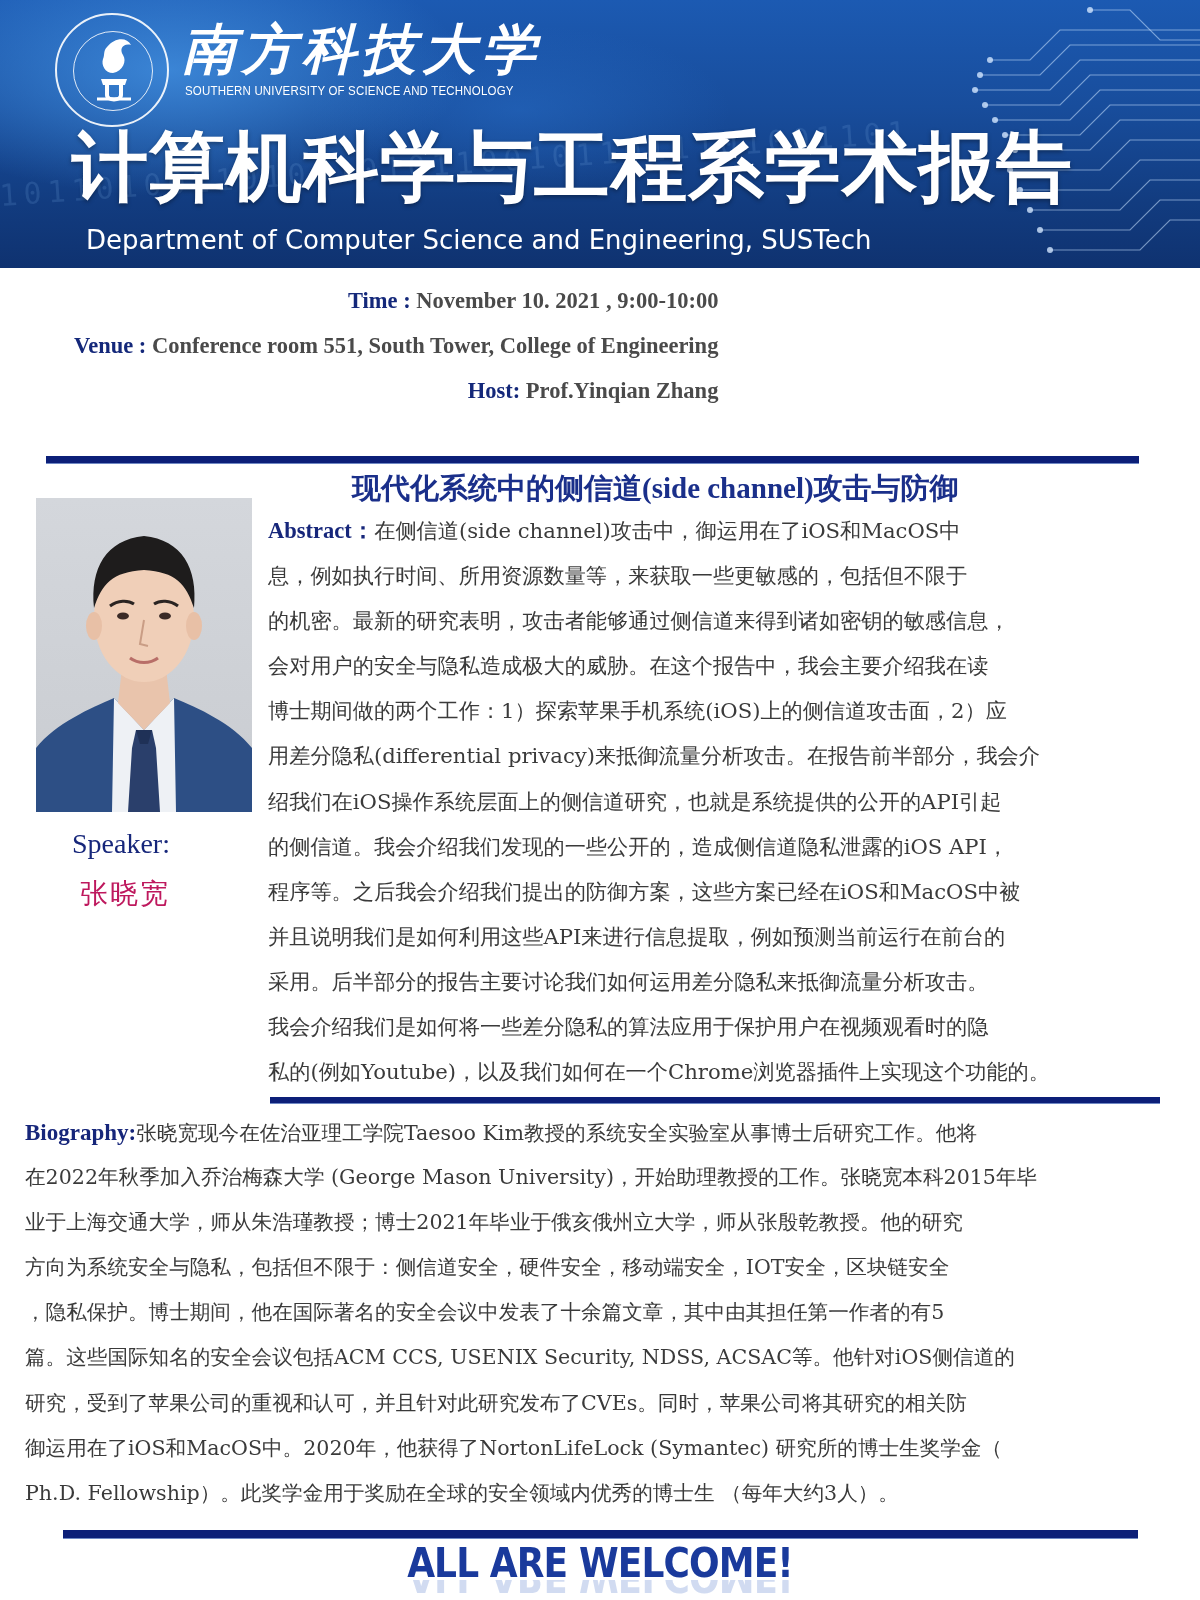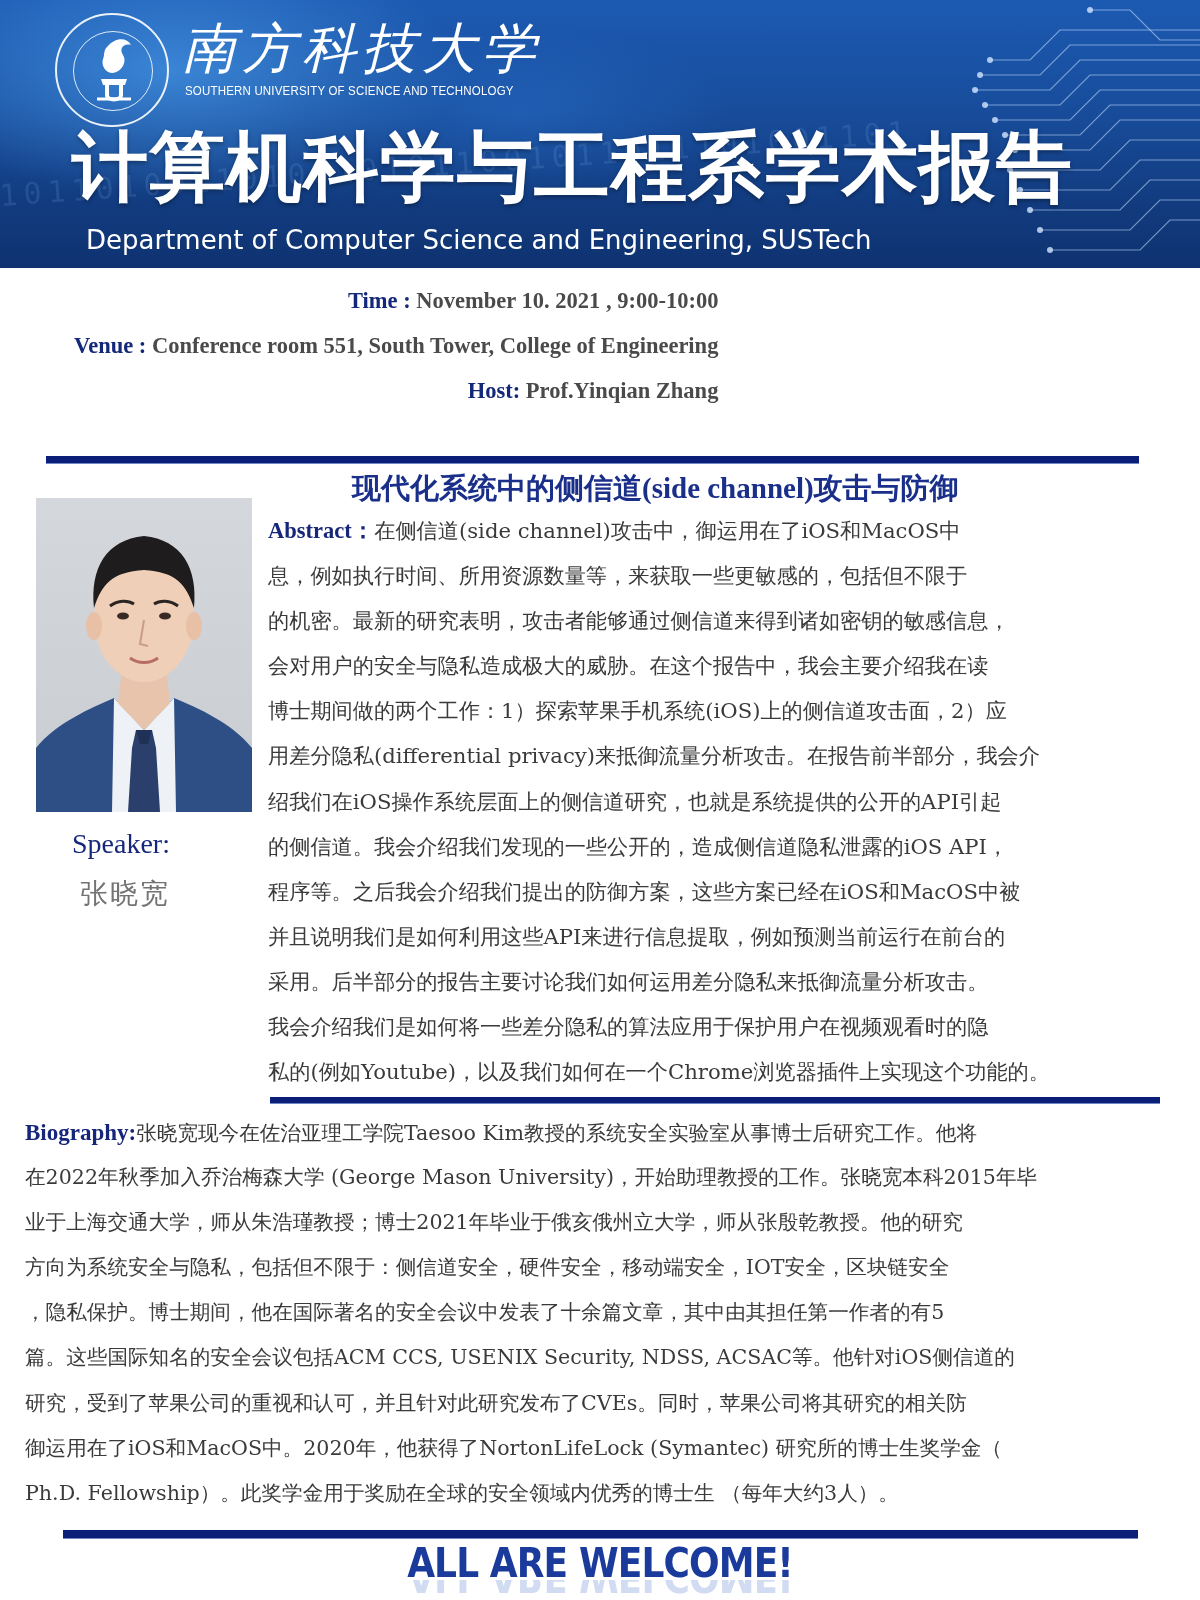--- a/index.html
+++ b/index.html
@@ -25,21 +25,21 @@
       position: absolute; left: 55px; top: 13px; width: 114px; height: 114px;
       border: 2px solid rgba(255,255,255,0.9); border-radius: 50%;
     }
     .logo-seal::after {
       content: ""; position: absolute; left: 16px; top: 16px; width: 78px; height: 78px;
       border: 1.5px solid rgba(255,255,255,0.85); border-radius: 50%;
     }
     .logo-seal svg { position: absolute; left: 0; top: 0; }
     .logo-cn {
       position: absolute; left: 182px; top: 18px;
-      font-family: "DejaVu Serif", serif; font-size: 54px; font-weight: normal; font-style: italic;
+      font-family: "DejaVu Serif", serif; font-size: 54px; font-weight: bold; font-style: italic;
       color: #ffffff; letter-spacing: 6px; line-height: 62px;
     }
     .logo-en {
       position: absolute; left: 185px; top: 84px;
       font-family: "Liberation Sans", sans-serif; font-size: 12.5px; color: #ffffff;
       letter-spacing: 0.2px; transform: scaleX(0.92); transform-origin: left;
     }
     .main-title {
       position: absolute; left: 72px; top: 124px;
       font-family: "DejaVu Sans", sans-serif; font-size: 76px; font-weight: bold;
@@ -74,21 +74,21 @@
       position: absolute; left: 36px; top: 498px; width: 216px; height: 314px;
       background: linear-gradient(180deg, #d4d7dc 0%, #c9ccd1 100%); overflow: hidden;
     }
     .photo svg { position: absolute; left: 0; top: 0; }
     .speaker-label {
       position: absolute; left: 72px; top: 827px;
       font-family: "Liberation Serif", serif; font-size: 28px; color: #16267a; line-height: 34px;
     }
     .speaker-name {
       position: absolute; left: 80px; top: 876px;
-      font-family: "DejaVu Sans", sans-serif; font-size: 28px; color: #737373; line-height: 36px;
+      font-family: "DejaVu Sans", sans-serif; font-size: 28px; color: #be185d; line-height: 36px;
       letter-spacing: 2px;
     }
 
     
     .abstract {
       position: absolute; left: 268px; top: 508px; width: 880px;
       font-family: "DejaVu Serif", serif; font-size: 21.2px; line-height: 45.1px;
       color: #3a3a3a; text-align: justify;
     }
     .abstract .line { display: block; white-space: nowrap; height: 45.1px; }

